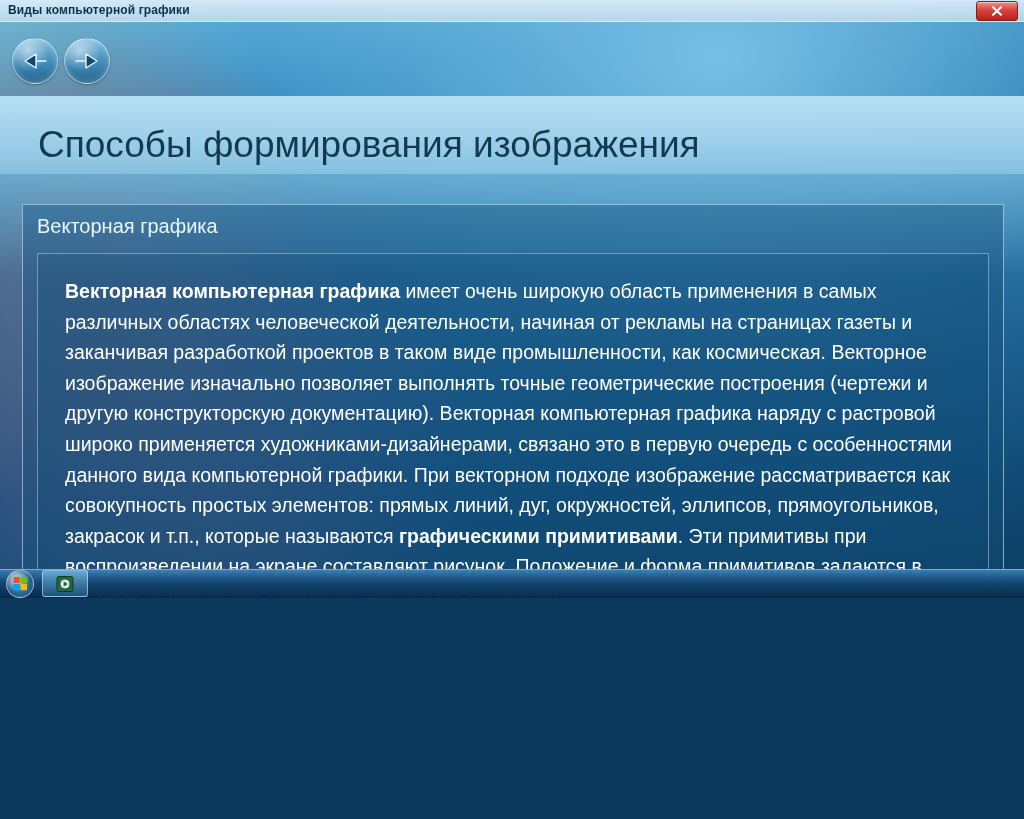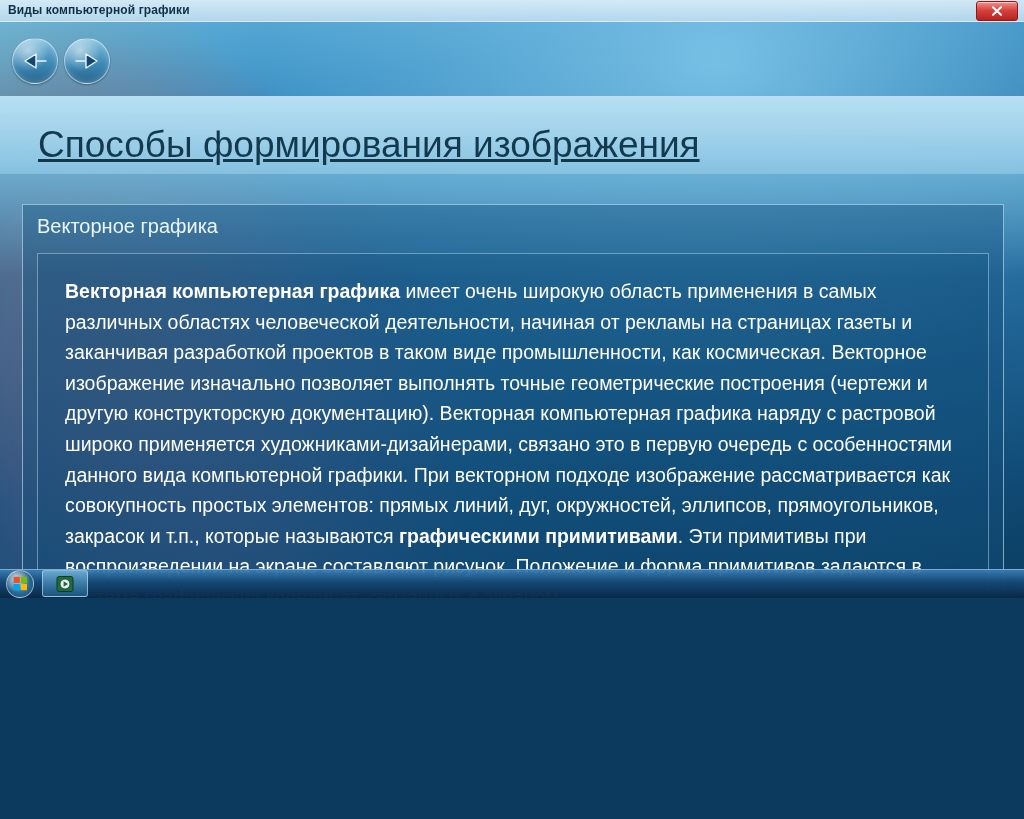--- a/index.html
+++ b/index.html
@@ -132,21 +132,20 @@
   }
 
   .slide-title {
     position: absolute;
     left: 38px;
     top: 28px;
     width: 950px;
     font-size: 37px;
     color: #13394f;
     white-space: nowrap;
-    text-decoration: underline;
   }
 
   .content-box {
     position: absolute;
     left: 22px;
     top: 108px;
     width: 980px;
     height: 530px;
     border: 1px solid rgba(210,235,250,0.6);
     background: linear-gradient(180deg, rgba(22,86,132,0.45) 0%, rgba(16,70,112,0.42) 100%);
@@ -250,21 +249,21 @@
         </svg>
       </div>
     </div>
 
     <div class="slide">
       <div class="slide-overlaytop"></div>
 
       <div class="slide-title">Способы формирования изображения</div>
 
       <div class="content-box">
-        <div class="subheading">Векторное графика</div>
+        <div class="subheading">Векторная графика</div>
 
         <div class="inner-box">
           <div class="body-text">
             <b>Векторная компьютерная графика</b><span> имеет очень широкую область применения в самых различных областях человеческой деятельности, начиная от рекламы на страницах газеты и заканчивая разработкой проектов в таком виде промышленности, как космическая. Векторное изображение изначально позволяет выполнять точные геометрические построения (чертежи и другую конструкторскую документацию). Векторная компьютерная графика наряду с растровой широко применяется художниками-дизайнерами, связано это в первую очередь с особенностями данного вида компьютерной графики. При векторном подходе изображение рассматривается как совокупность простых элементов: прямых линий, дуг, окружностей, эллипсов, прямоугольников, закрасок и т.п., которые называются </span><b>графическими примитивами</b><span>. Эти примитивы при воспроизведении на экране составляют рисунок. Положение и форма примитивов задаются в системе графических координат, связанных с экраном.</span>
           </div>
         </div>
       </div>
     </div>
 
   </div>

